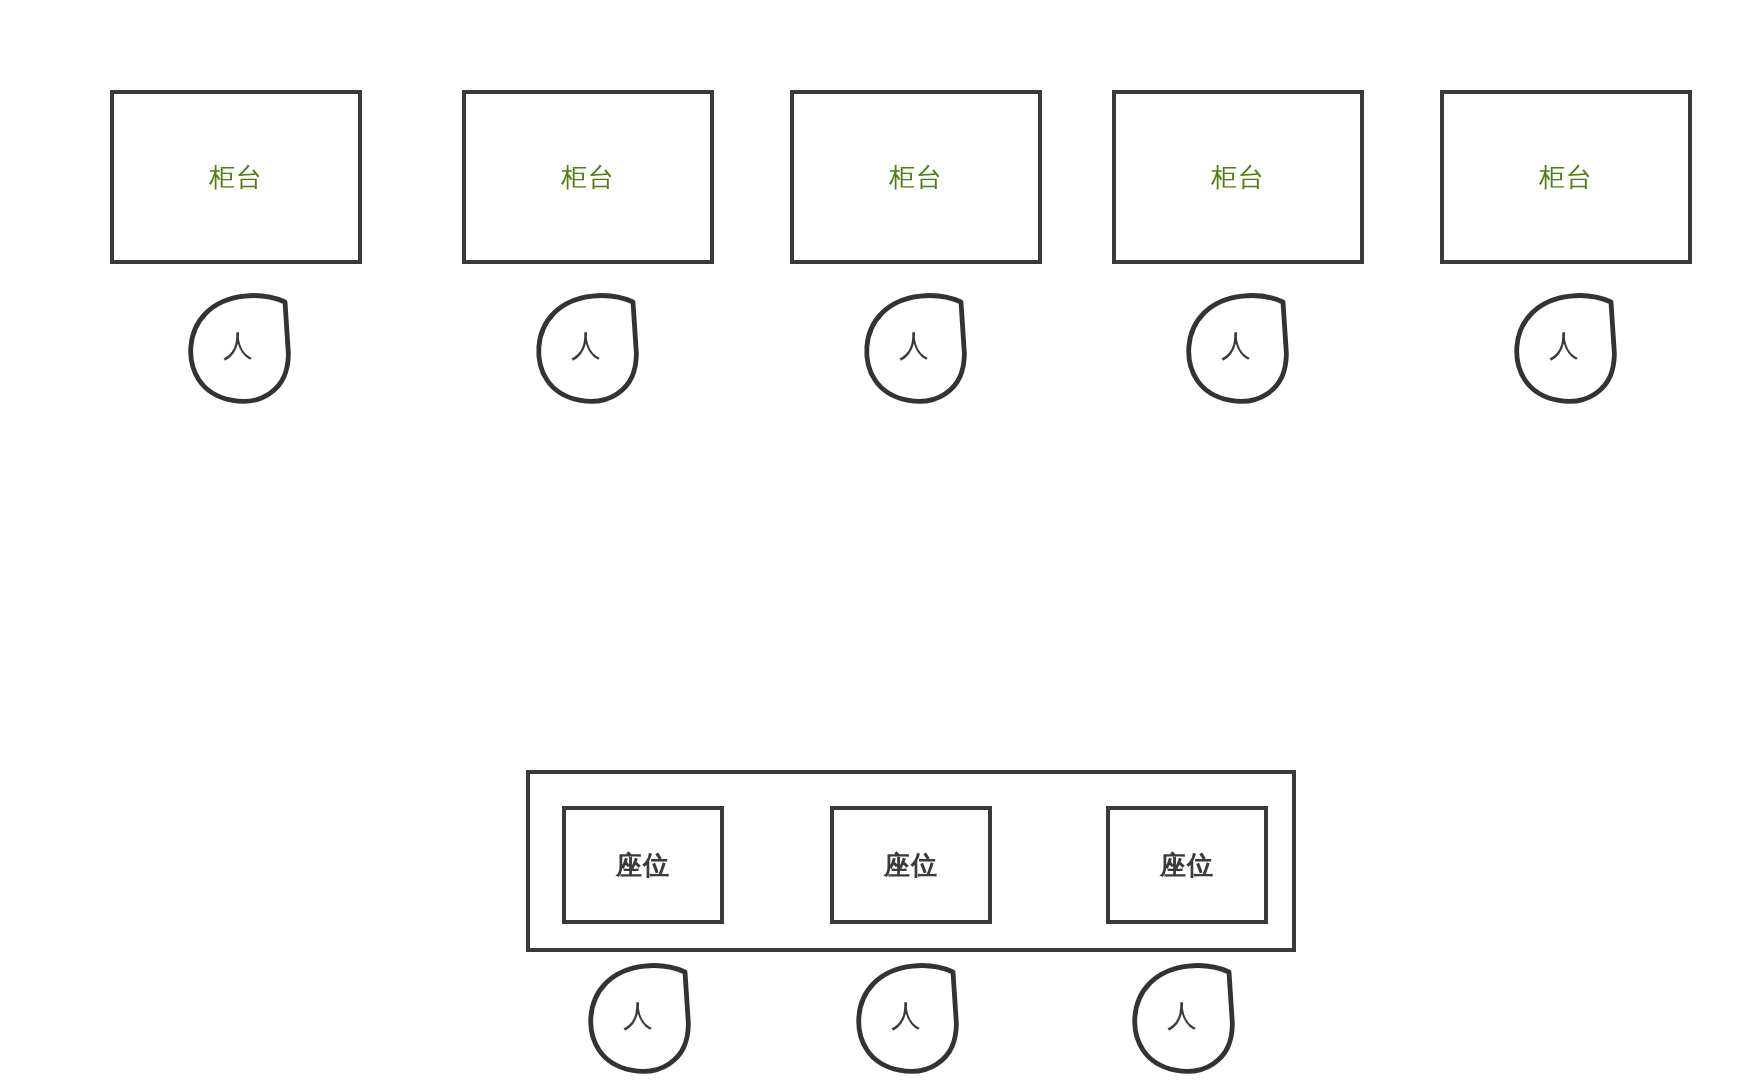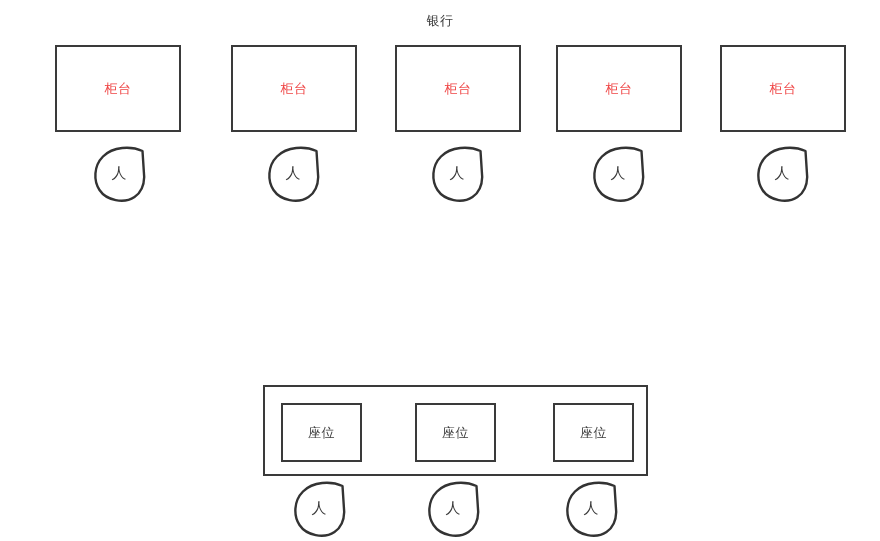--- a/index.html
+++ b/index.html
@@ -53,21 +53,21 @@
     height: 87px;
     border: 2px solid #3a3a3a;
     background: #ffffff;
     box-sizing: border-box;
     display: flex;
     align-items: center;
     justify-content: center;
   }
   .counter-box .box-label {
     font-size: 13px;
-    color: #ef4444;
+    color: #4d7c0f;
     letter-spacing: 0.5px;
   }
 
   
   .person {
     position: absolute;
     width: 60px;
     height: 56px;
   }
   .person svg {
@@ -92,20 +92,21 @@
   
   #waiting-area {
     position: absolute;
     left: 263px;
     top: 385px;
     width: 385px;
     height: 91px;
     border: 2px solid #3a3a3a;
     background: #ffffff;
     box-sizing: border-box;
+    font-weight: bold;
   }
   .seat-box {
     position: absolute;
     top: 16px;
     width: 81px;
     height: 59px;
     border: 2px solid #3a3a3a;
     background: #ffffff;
     box-sizing: border-box;
     display: flex;
@@ -116,21 +117,20 @@
     font-size: 13px;
     color: #3b3b3b;
     letter-spacing: 0.5px;
   }
 </style>
 </head>
 <body>
 
 <div class="canvas">
 
-  <div class="section-title" id="bank-title">银行</div>
 
   <div class="counter-box" style="left:55px;">
     <span class="box-label">柜台</span>
   </div>
   <div class="counter-box" style="left:231px;">
     <span class="box-label">柜台</span>
   </div>
   <div class="counter-box" style="left:395px;">
     <span class="box-label">柜台</span>
   </div>

